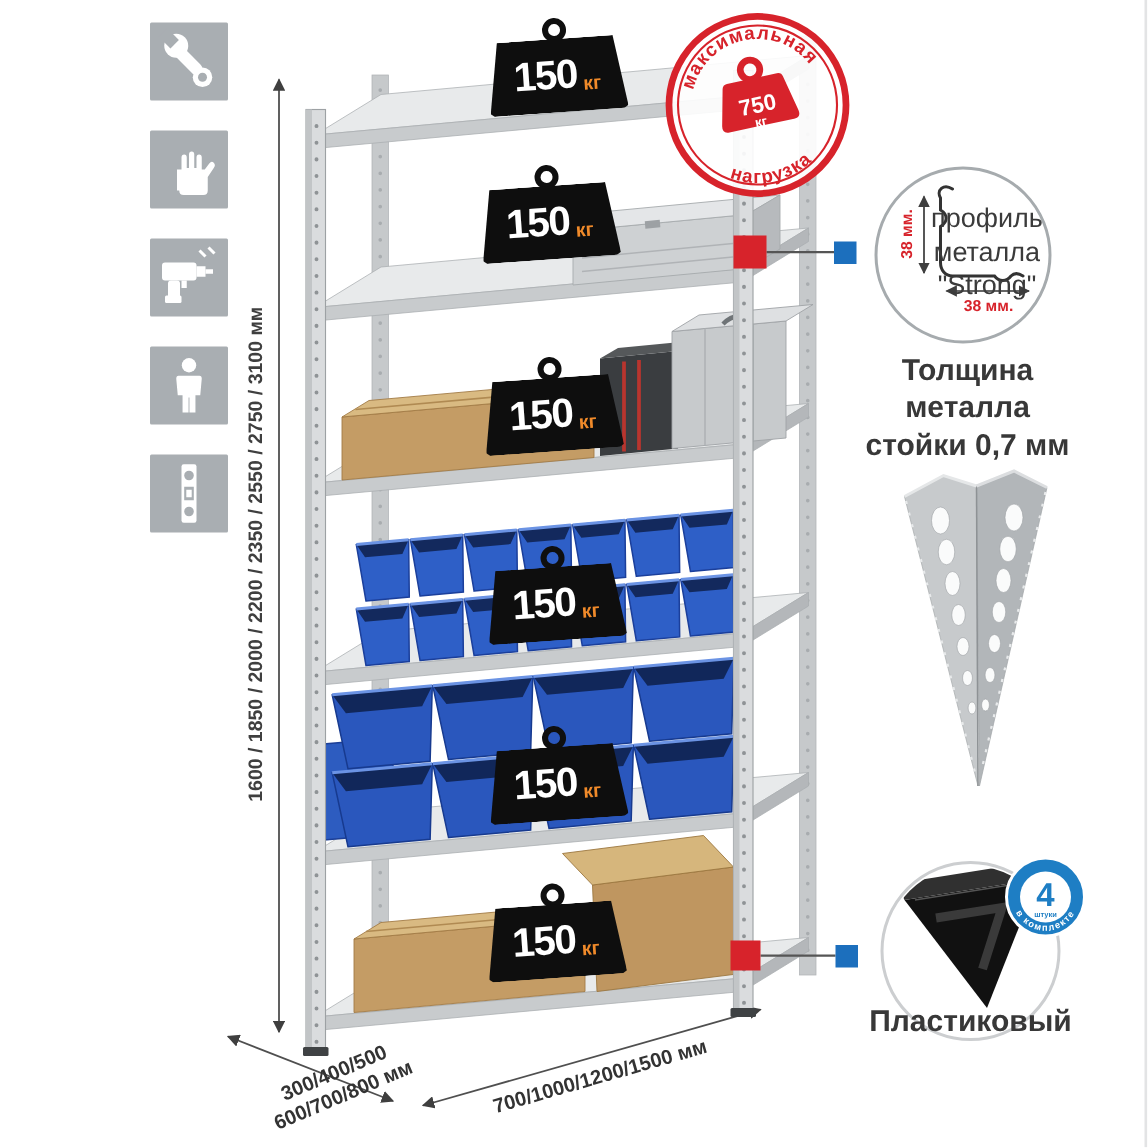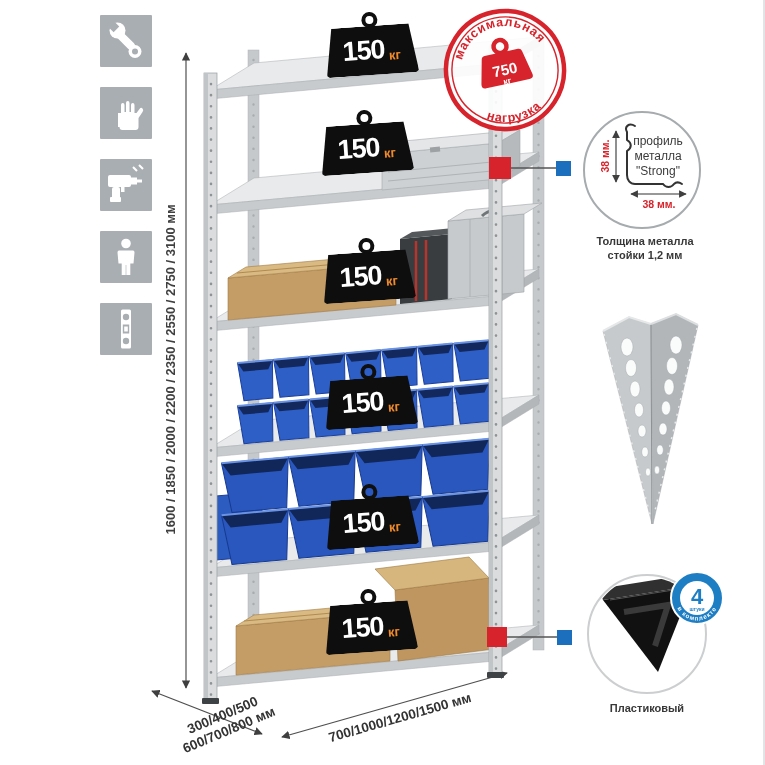--- a/index.html
+++ b/index.html
@@ -15,24 +15,24 @@
     font-size:13px;font-weight:600;white-space:nowrap;color:#3f3f3f;}
   .depth-label{left:150px;top:707px;width:152px;transform:rotate(-23deg);text-align:center;
     font-size:13.5px;font-weight:600;line-height:1.2;color:#333;}
   .width-label{left:320px;top:710px;width:160px;transform:rotate(-16deg);text-align:center;
     font-size:13.5px;font-weight:600;white-space:nowrap;color:#333;}
   .dim-side{left:577px;top:150px;width:56px;transform:rotate(-90deg);text-align:center;
     font-size:10.5px;font-weight:700;color:#d7232b;}
   .dim-bottom{left:626px;top:198px;width:66px;text-align:center;
     font-size:10.5px;font-weight:700;color:#d7232b;}
   .profile-label{left:614px;top:134px;width:88px;text-align:center;
-    font-size:12px;line-height:1.25;color:#3b3b3b;}
-  .caption{text-align:center;font-size:11px;font-weight:600;color:#383838;line-height:1.25;}
+    font-size:18px;line-height:1.25;color:#3b3b3b;}
+  .caption{text-align:center;font-size:20px;font-weight:600;color:#383838;line-height:1.25;}
   .caption-profile{left:570px;top:235px;width:150px;}
-  .caption-foot{left:571px;top:702px;width:152px;}
+  .caption-foot{left:571px;top:669px;width:152px;}
   
   .weight{position:absolute;width:92px;height:63px;transform:rotate(-4deg);}
   .weight .ring{position:absolute;top:0;left:50%;margin-left:-8.5px;width:8px;height:8px;
     border:4.5px solid #0f0f0f;border-radius:50%;background:transparent;}
   .weight .body{position:absolute;top:14px;left:0;right:0;height:49px;background:#0e0e0e;
     clip-path:polygon(8% 0,92% 0,100% 96%,97% 100%,3% 100%,0 96%);
     display:flex;align-items:center;justify-content:center;gap:4px;}
   .weight .val{color:#fff;font-weight:700;font-size:27px;line-height:1;letter-spacing:-1px;}
   .weight .unit{color:#f08a2a;font-weight:700;font-size:13px;margin-top:12px;line-height:1;}
   svg text{font-family:"Liberation Sans",sans-serif;}
@@ -361,20 +361,20 @@
 
   <div class="lbl dim-side">38 мм.</div>
   <div class="lbl dim-bottom">38 мм.</div>
   <div class="lbl profile-label">
     <div>профиль</div>
     <div>металла</div>
     <div>"Strong"</div>
   </div>
   <div class="lbl caption caption-profile">
     <div>Толщина металла</div>
-    <div>стойки 1,2 мм</div>
+    <div>стойки 0,7 мм</div>
   </div>
   <div class="lbl caption caption-foot">
     <div>Пластиковый</div>
   </div>
 
   <div class="right-edge"></div>
 </div>
 
 </body></html>

